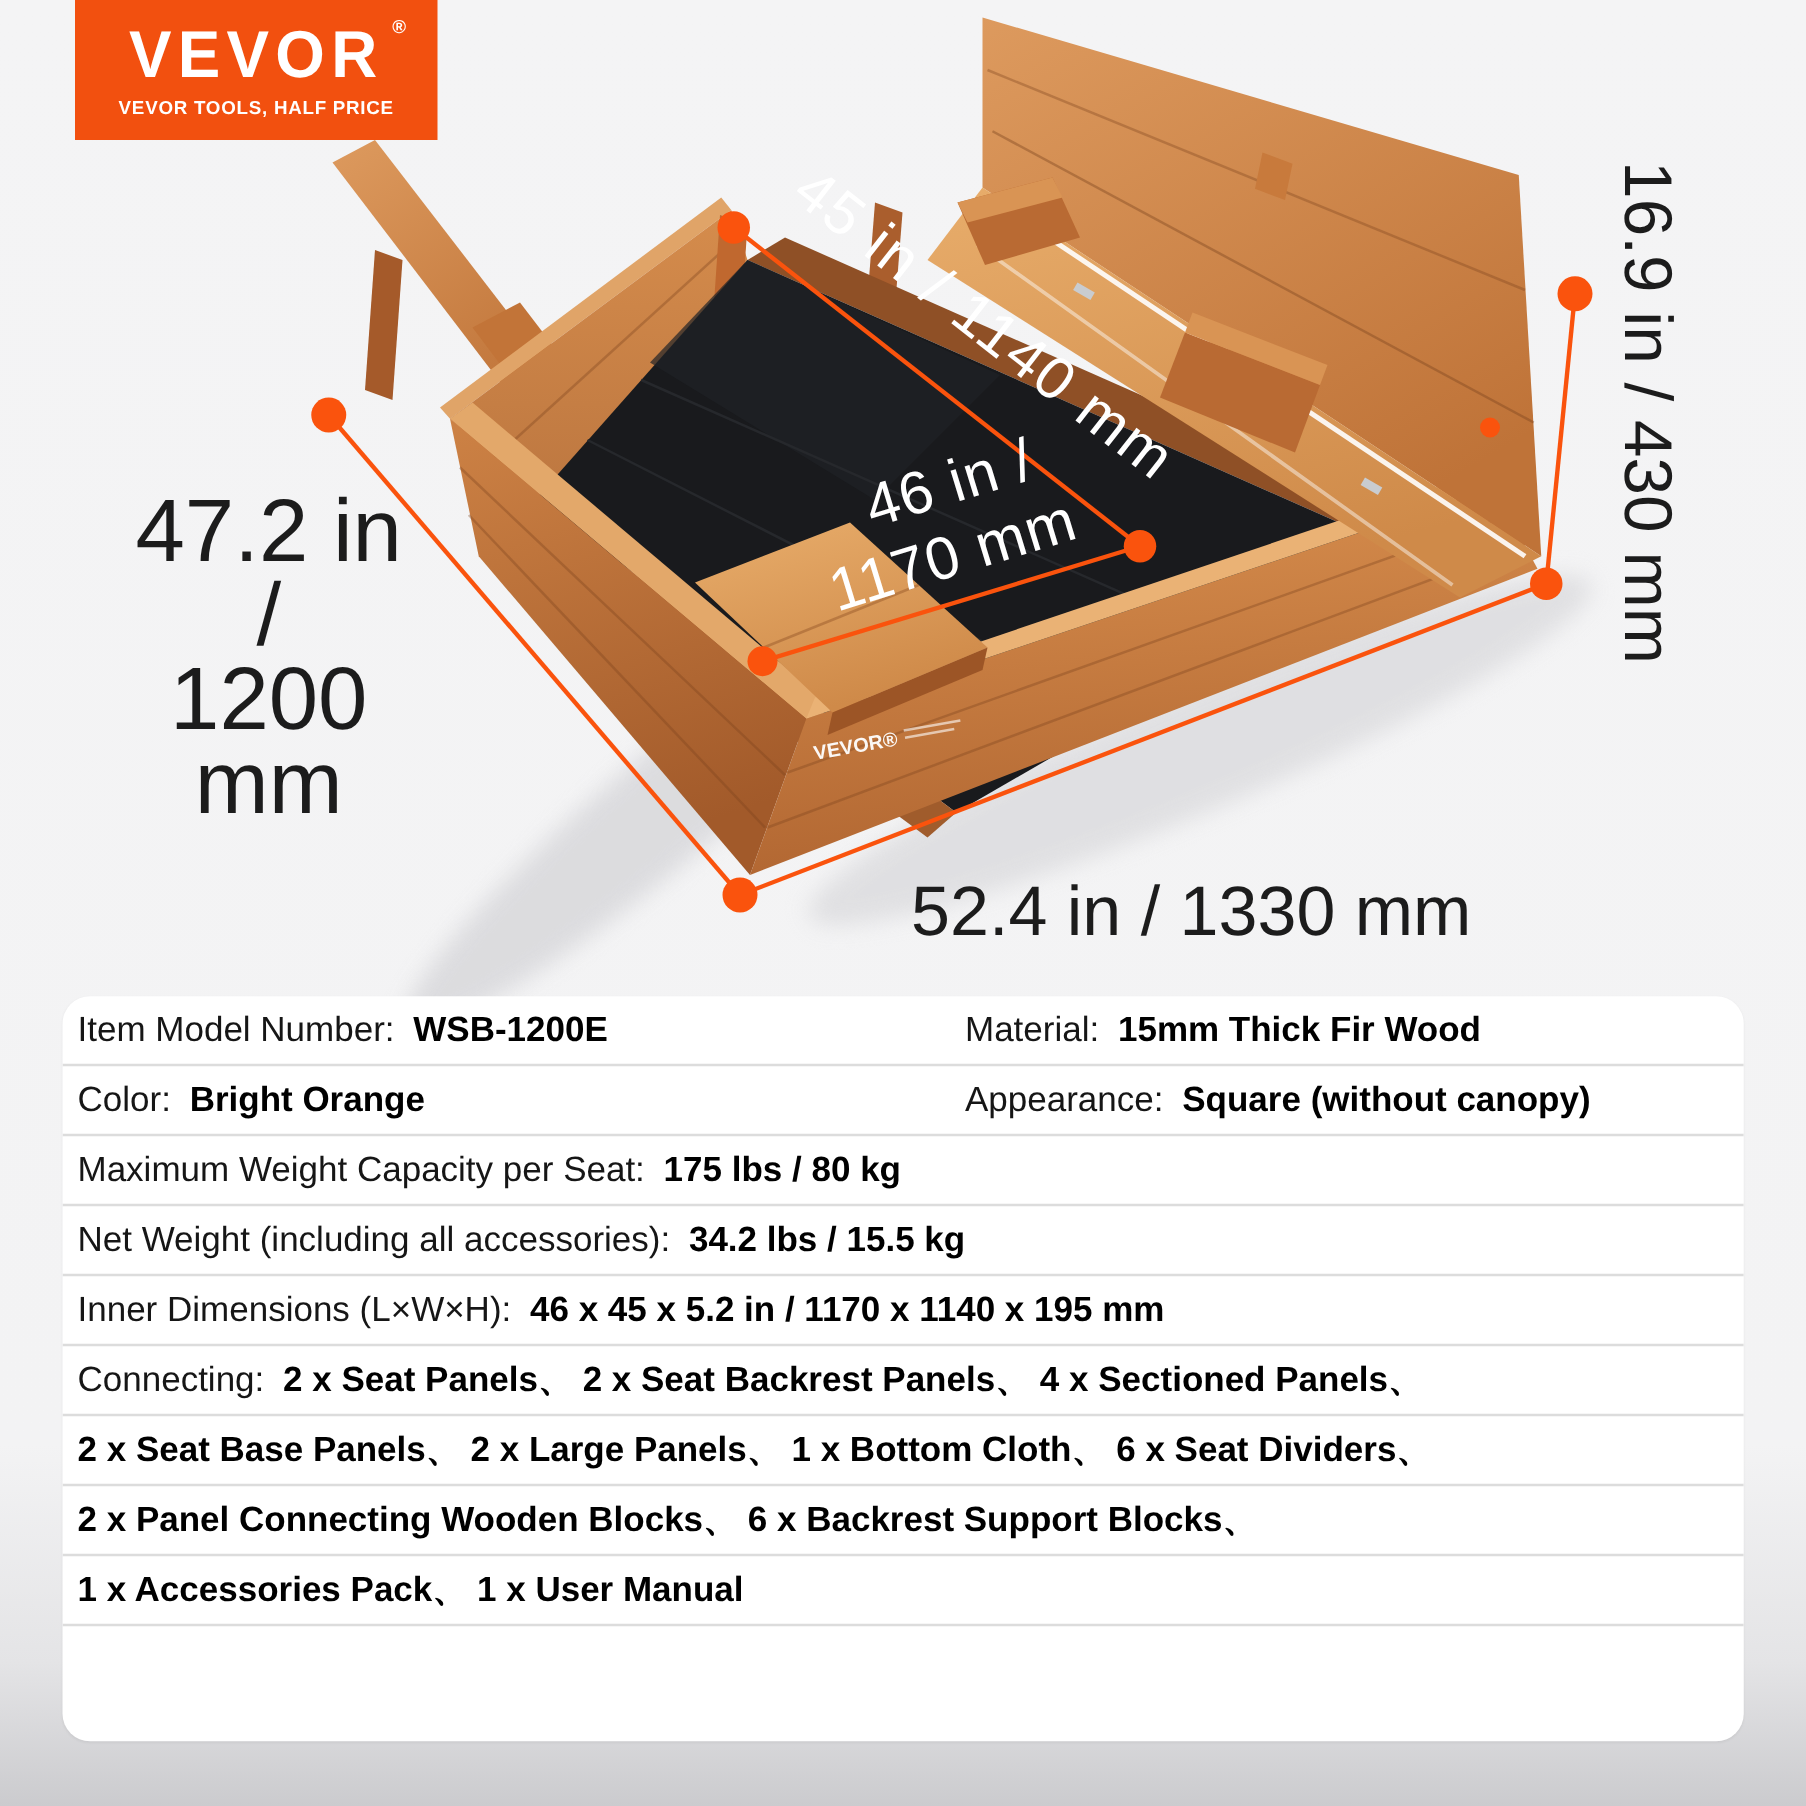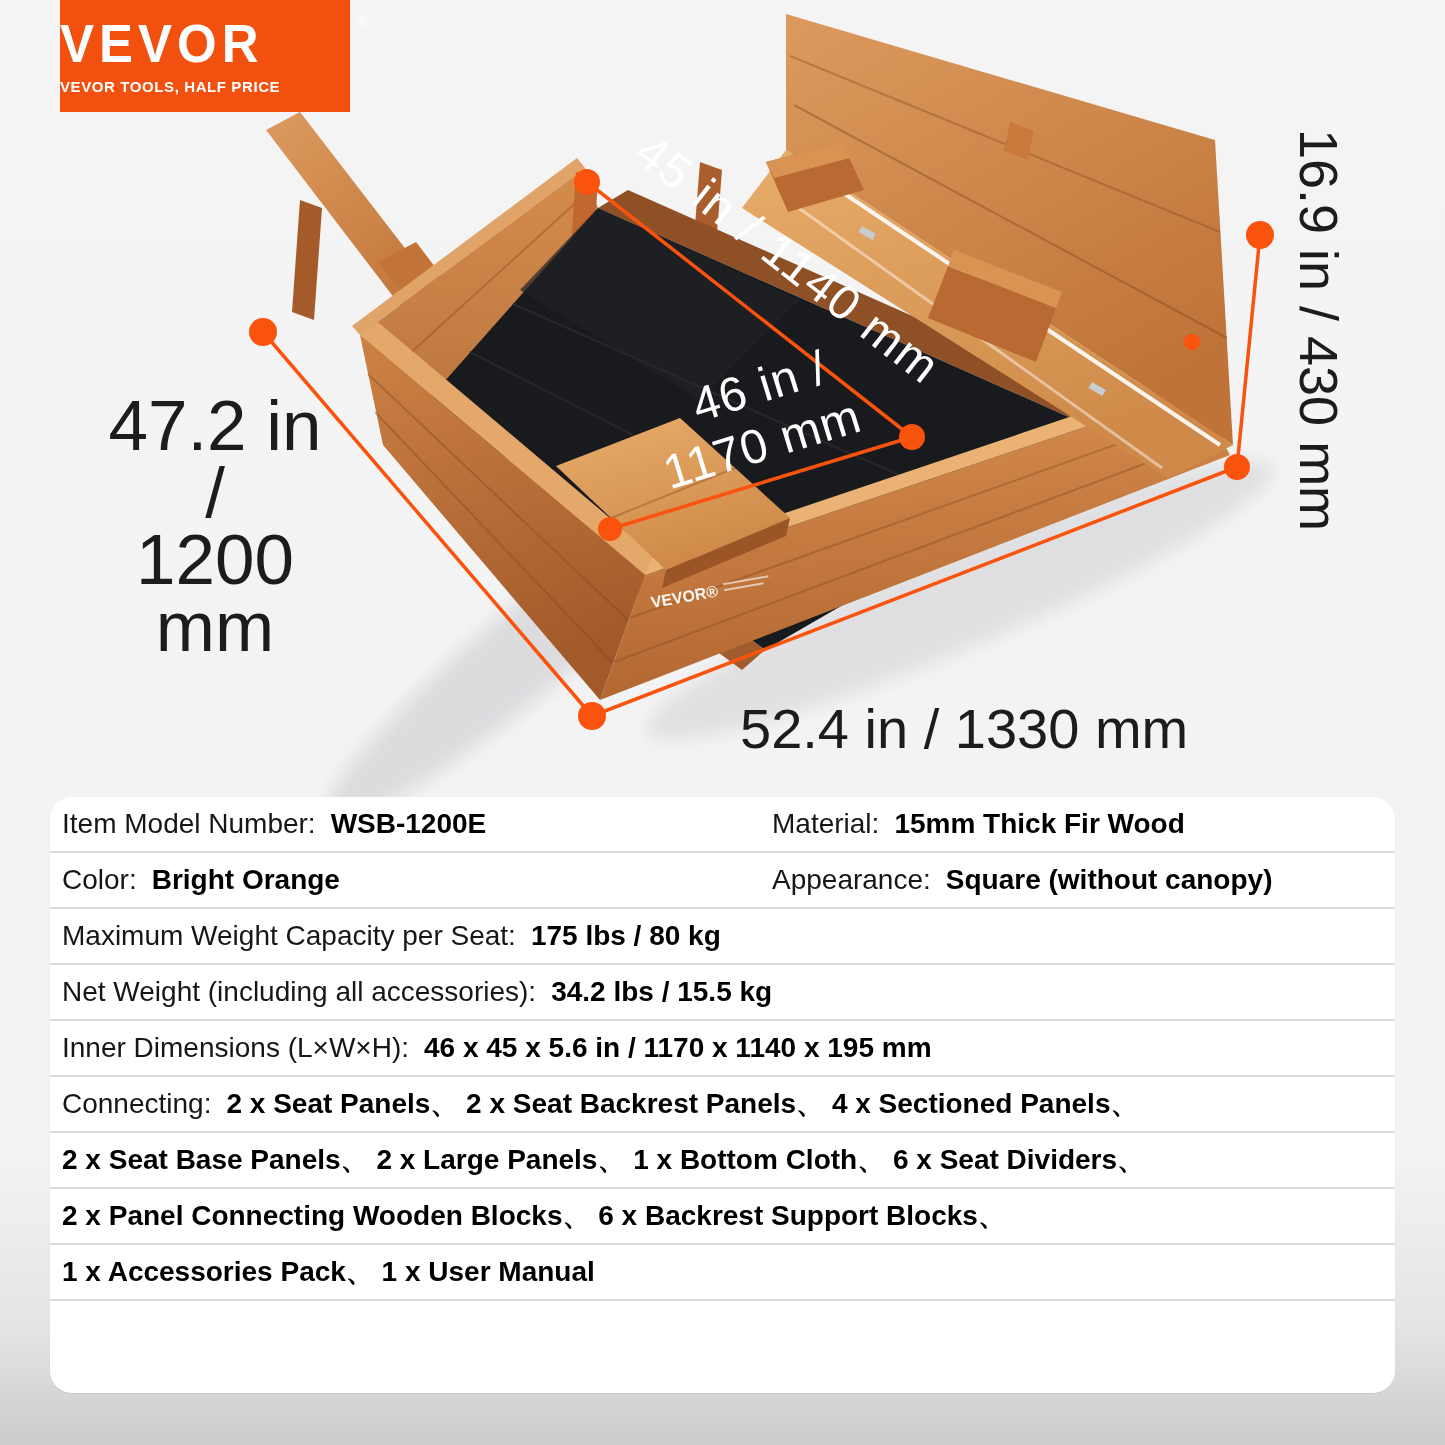--- a/index.html
+++ b/index.html
@@ -6,36 +6,36 @@
   *{box-sizing:border-box;}
   .stage{
     position:relative;width:1445px;height:1445px;overflow:hidden;
     background:linear-gradient(180deg,#f4f4f5 0%,#f3f3f4 80%,#e4e4e6 92%,#cbcbce 100%);
     font-family:"Liberation Sans",sans-serif;
   }
   
   .logo{
     position:absolute;left:60px;top:0;width:290px;height:112px;
     background:#F2500F;color:#fff;display:flex;flex-direction:column;
-    justify-content:center;
+    align-items:center;justify-content:center;
   }
   .logo .brand-row{position:relative;line-height:1;}
   .logo .brand{
     font-size:51px;font-weight:bold;letter-spacing:5px;
     transform:scaleY(1.04);display:inline-block;
   }
   .logo .reg{position:absolute;top:-4px;right:-18px;font-size:15px;font-weight:bold;}
   .logo .tagline{font-size:15px;font-weight:bold;letter-spacing:.6px;margin-top:9px;white-space:nowrap;}
   
   svg.scene{position:absolute;left:0;top:0;}
   svg.scene text{font-family:"Liberation Sans",sans-serif;}
   
   .dim{position:absolute;color:#1c1c1c;}
   .dim-left{left:100px;top:392px;width:230px;text-align:center;font-size:71px;line-height:67px;}
-  .dim-bottom{left:740px;top:696px;width:570px;font-size:56px;}
+  .dim-bottom{left:668px;top:696px;width:570px;text-align:center;font-size:56px;}
   
   .spec-card{
     position:absolute;left:50px;top:797px;width:1345px;height:596px;
     background:#fff;border-radius:22px;overflow:hidden;
     box-shadow:0 1px 2px rgba(0,0,0,.05);
   }
   .spec-row{position:relative;height:56px;border-bottom:2px solid #dcdcdc;}
   .spec-cell{
     position:absolute;left:12px;top:0;height:100%;
     display:flex;align-items:center;font-size:28px;white-space:nowrap;
@@ -220,21 +220,21 @@
       </div>
       <div class="spec-row">
         <div class="spec-cell">
           <span class="spec-label">Net Weight (including all accessories):</span>
           <span class="spec-value">34.2 lbs / 15.5 kg</span>
         </div>
       </div>
       <div class="spec-row">
         <div class="spec-cell">
           <span class="spec-label">Inner Dimensions (L×W×H):</span>
-          <span class="spec-value">46 x 45 x 5.6 in / 1170 x 1140 x 195 mm</span>
+          <span class="spec-value">46 x 45 x 5.2 in / 1170 x 1140 x 195 mm</span>
         </div>
       </div>
       <div class="spec-row">
         <div class="spec-cell">
           <span class="spec-label">Connecting:</span>
           <span class="spec-value">2 x Seat Panels、 2 x Seat Backrest Panels、 4 x Sectioned Panels、</span>
         </div>
       </div>
       <div class="spec-row">
         <div class="spec-cell">

